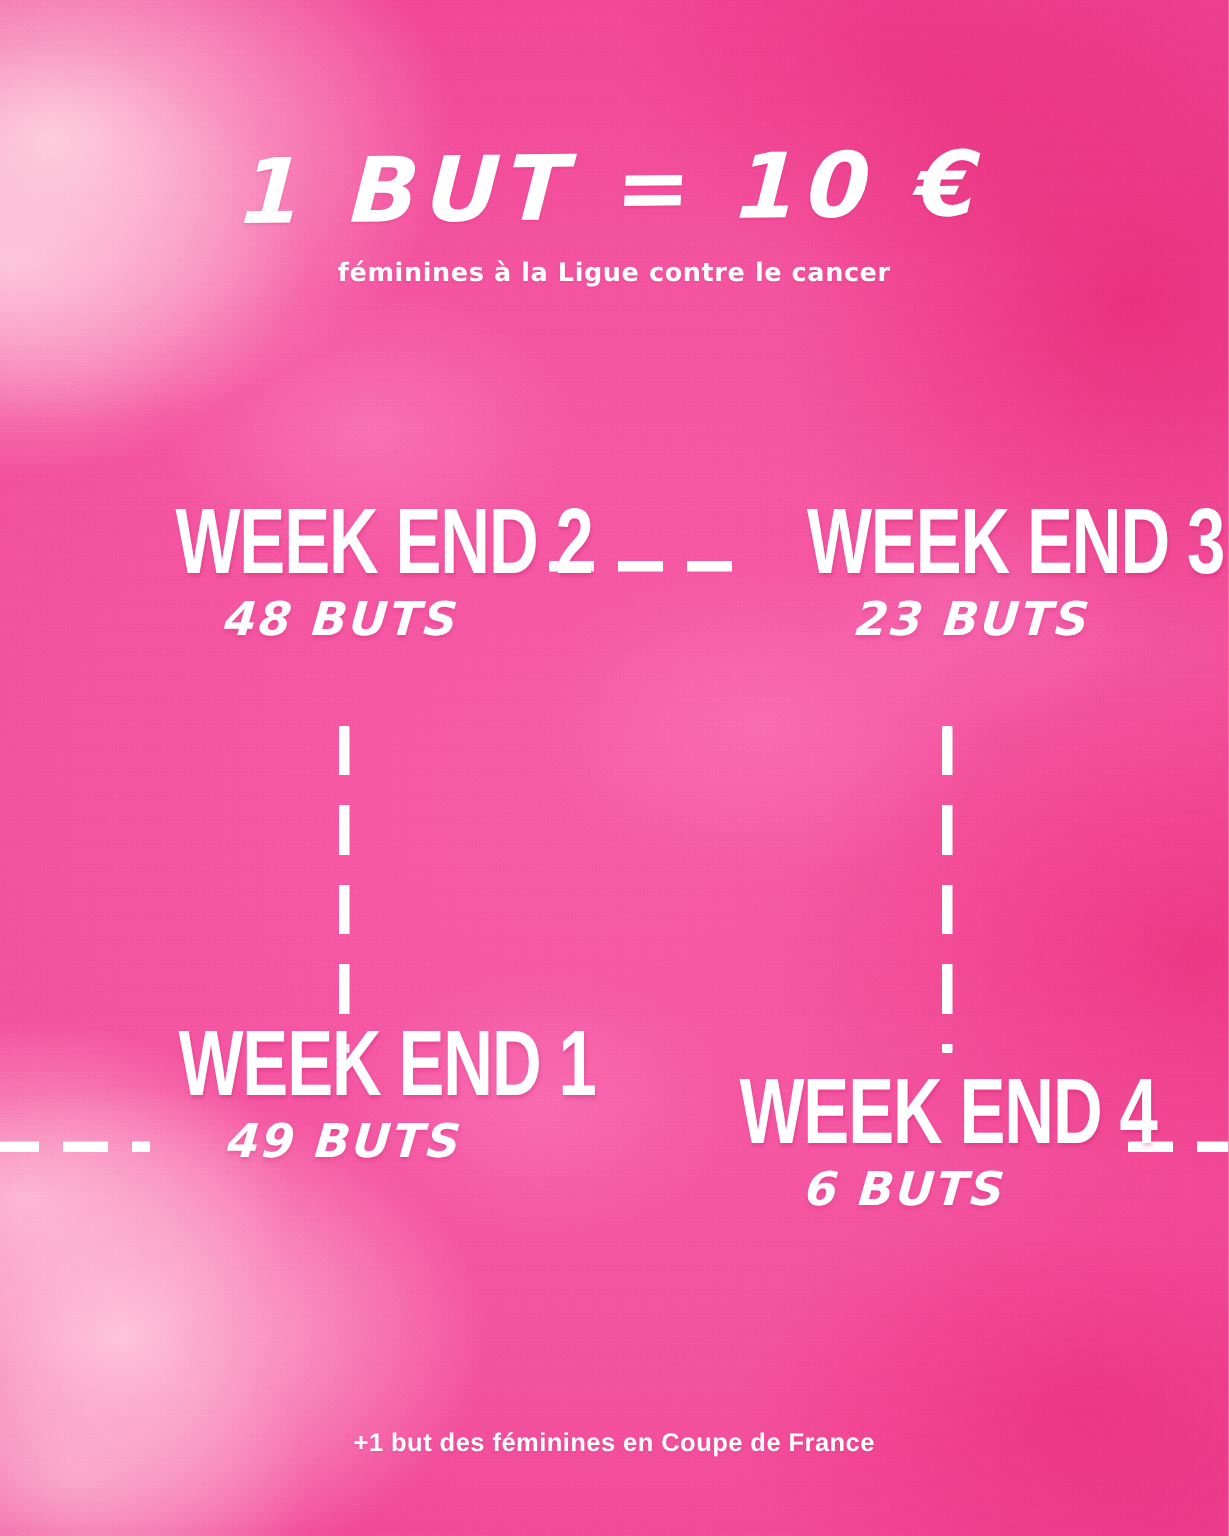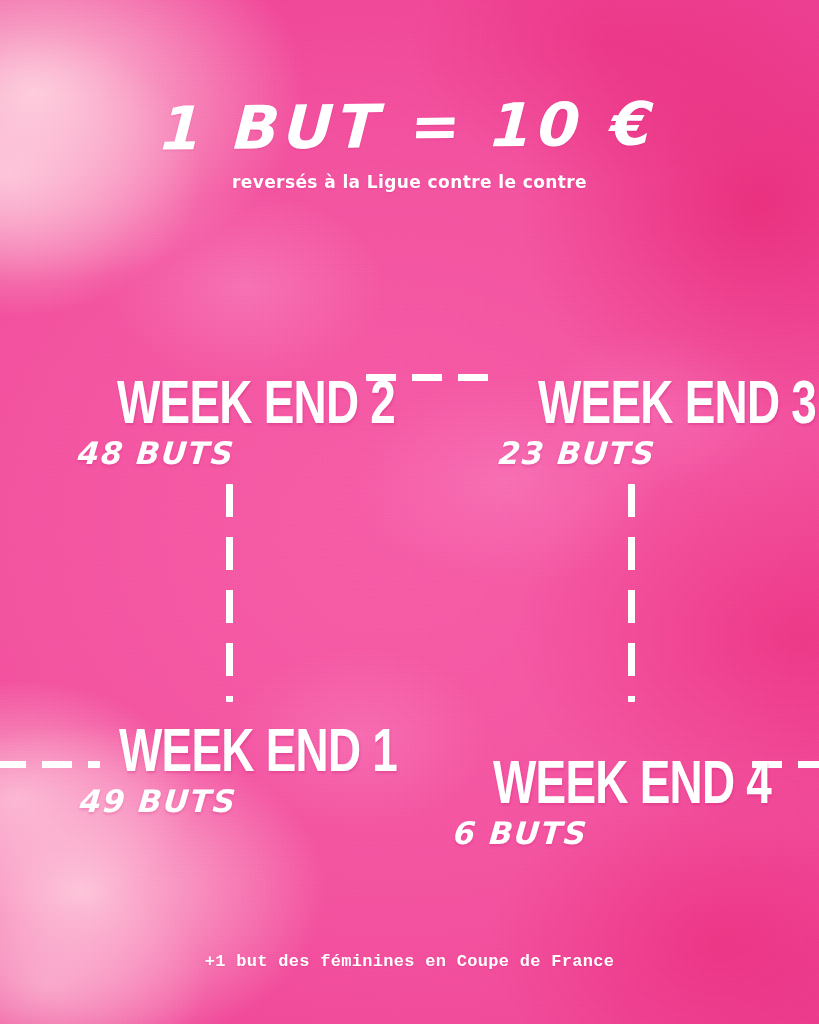--- a/index.html
+++ b/index.html
@@ -116,22 +116,22 @@
     font-size: 17px;
     font-weight: 600;
     letter-spacing: .4px;
     white-space: nowrap;
     text-shadow: 0 1px 2px rgba(200,20,110,0.20);
   }
 
   
   .we-block {
     position: absolute;
+    text-align: center;
     width: 300px;
-    margin-top: 40px;
   }
 
   .we-title {
     color: #ffffff;
     font-family: "Liberation Sans Narrow", "Liberation Sans", sans-serif;
     font-size: 62px;
     font-weight: 700;
     line-height: .96;
     letter-spacing: -1px;
     white-space: nowrap;
@@ -190,21 +190,21 @@
   #dash-bot-right { left: 752px; top: 761px; width: 72px; }
 
   
   .footer-note {
     position: absolute;
     left: 0;
     top: 952px;
     width: 100%;
     text-align: center;
     color: #ffffff;
-    font-family: Liberation Mono, monospace;
+    font-family: Liberation Sans, sans-serif;
     font-size: 17px;
     font-weight: 600;
     letter-spacing: .3px;
     white-space: nowrap;
     text-shadow: 0 1px 2px rgba(200,20,110,0.20);
   }
 </style>
 </head>
 <body>
 
@@ -214,21 +214,21 @@
   <div class="bg-layer bg-wash-a"></div>
   <div class="bg-layer bg-wash-b"></div>
   <div class="bg-layer bg-wash-c"></div>
   <div class="bg-layer bg-grain"></div>
   <div class="bg-layer bg-vignette"></div>
 
   <div class="content">
 
     <div class="headline-wrap">
       <div class="headline">1 BUT = 10 €</div>
-      <div class="subhead">reversés à la Ligue contre le contre</div>
+      <div class="subhead">féminines à la Ligue contre le cancer</div>
     </div>
 
     <div class="dash-h" id="dash-top-mid"></div>
     <div class="dash-v" id="dash-left-v"></div>
     <div class="dash-v" id="dash-right-v"></div>
     <div class="dash-h" id="dash-bot-left"></div>
     <div class="dash-h" id="dash-bot-right"></div>
 
     <div class="we-block" id="block-we2">
       <div class="we-title">WEEK END 2</div>

